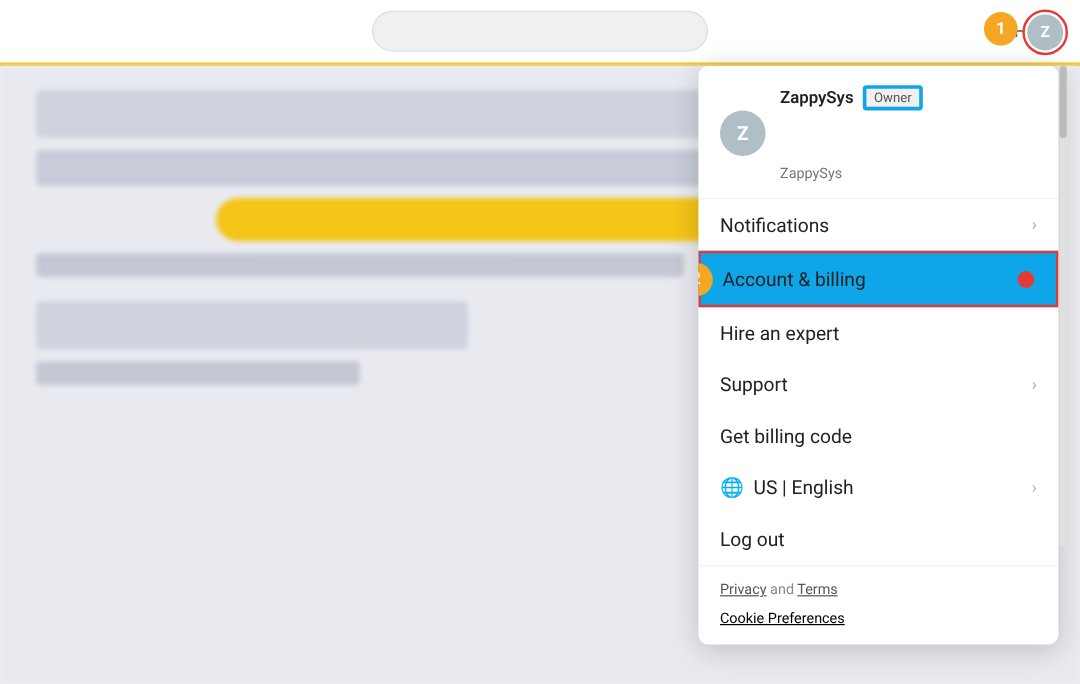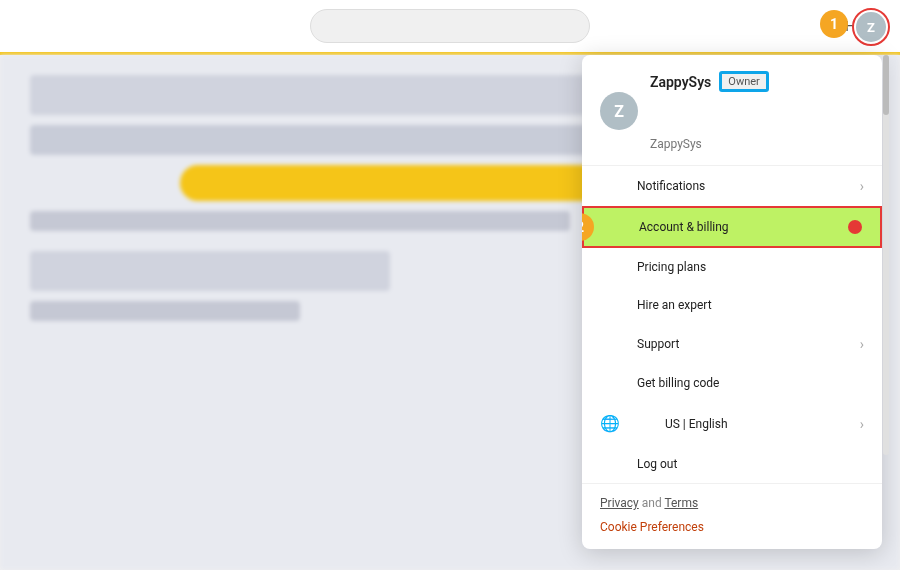--- a/index.html
+++ b/index.html
@@ -238,23 +238,22 @@
       align-items: center;
       justify-content: space-between;
       padding: 12px 18px;
       font-size: 14px;
       color: #222;
       cursor: pointer;
       border-bottom: none;
     }
 
     .menu-item-label {
-      font-size: 12px;
+      font-size: 16px;
       color: #222;
-      margin-left: 37px;
     }
 
     .chevron {
       color: #aaa;
       font-size: 14px;
     }
 
     
     .red-dot {
       width: 14px;
@@ -286,21 +285,21 @@
     .account-billing-row {
       position: relative;
       display: flex;
       align-items: center;
       justify-content: space-between;
       padding: 12px 18px;
       font-size: 14px;
       color: #222;
       cursor: pointer;
       border: 2px solid #e53935;
-      background: #bef264;
+      background: #0ea5e9;
     }
 
     .globe-icon {
       font-size: 16px;
       margin-right: 8px;
     }
 
     .lang-row {
       display: flex;
       align-items: center;
@@ -318,21 +317,22 @@
       margin-bottom: 6px;
     }
 
     .footer-links a {
       color: #555;
       font-size: 12px;
     }
 
     .cookie-pref {
       font-size: 12px;
-      color: #c2410c;
+      color: #000000;
+      text-decoration: underline;
       cursor: pointer;
     }
   </style>
 </head>
 <body>
 
 <div class="app-bg">
 
   <div class="top-bar">
     <div class="search-bar"></div>
@@ -379,23 +379,20 @@
     <span class="chevron">›</span>
   </div>
 
 
   <div class="account-billing-row">
     <div class="step-badge-2">2</div>
     <span class="menu-item-label">Account &amp; billing</span>
     <div class="red-dot"></div>
   </div>
 
-  <div class="menu-item">
-    <span class="menu-item-label">Pricing plans</span>
-  </div>
 
   <div class="menu-item">
     <span class="menu-item-label">Hire an expert</span>
   </div>
 
   <div class="menu-item">
     <span class="menu-item-label">Support</span>
     <span class="chevron">›</span>
   </div>
 

